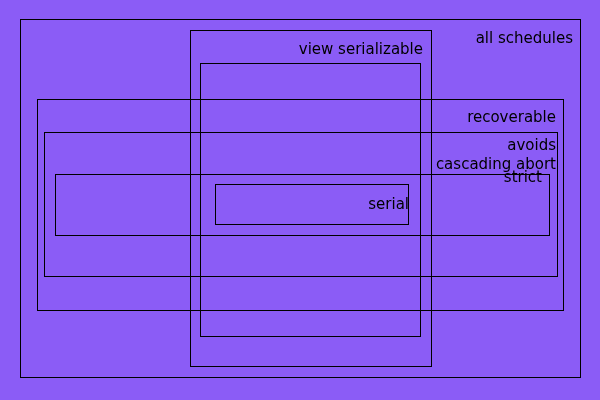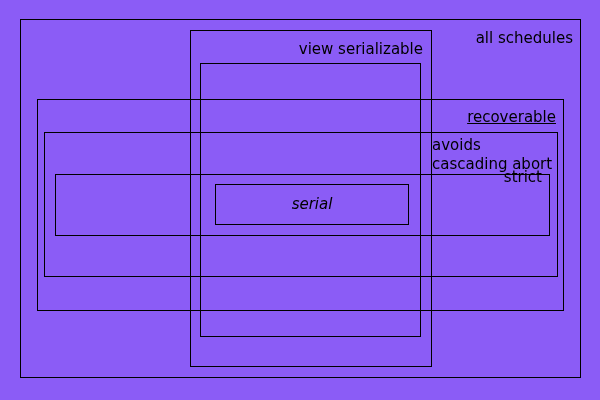--- a/index.html
+++ b/index.html
@@ -26,37 +26,37 @@
   }
   .lbl {
     position: absolute;
     color: #000000;
     font-size: 15px;
     line-height: 19px;
     white-space: pre-line;
     font-family: "DejaVu Sans", sans-serif;
   }
   .lbl.right { text-align: right; }
-  .lbl.left  { text-align: left; }
-  .lbl.center{ text-align: center; font-style: italic; }
+  .lbl.left  { text-align: right; }
+  .lbl.center{ text-align: right; }
 
   
   #r-all        { left: 20px;  top: 19px;  width: 561px; height: 359px; }
   #r-view       { left: 190px; top: 30px;  width: 242px; height: 337px; }
   #r-conflict   { left: 200px; top: 63px;  width: 221px; height: 274px; }
   #r-recover    { left: 37px;  top: 99px;  width: 527px; height: 212px; }
   #r-avoids     { left: 44px;  top: 132px; width: 514px; height: 145px; }
   #r-strict     { left: 55px;  top: 174px; width: 495px; height: 62px;  }
   #r-serial     { left: 215px; top: 184px; width: 194px; height: 41px;  }
 
   
   #l-all        { left: 330px; top: 29px;  width: 243px; }
   #l-view       { left: 200px; top: 40px;  width: 223px; }
   #l-conflict   { left: 210px; top: 72px;  width: 203px; }
-  #l-recover    { left: 330px; top: 108px; width: 226px; text-decoration: underline; }
+  #l-recover    { left: 330px; top: 108px; width: 226px; }
   #l-avoids     { left: 432px; top: 136px; width: 124px; }
   #l-strict     { left: 400px; top: 168px; width: 142px; }
   #l-serial     { left: 215px; top: 195px; width: 194px; }
 </style>
 </head>
 <body>
 
 <div id="canvas">
 
   <div class="rgn" id="r-all"></div>

